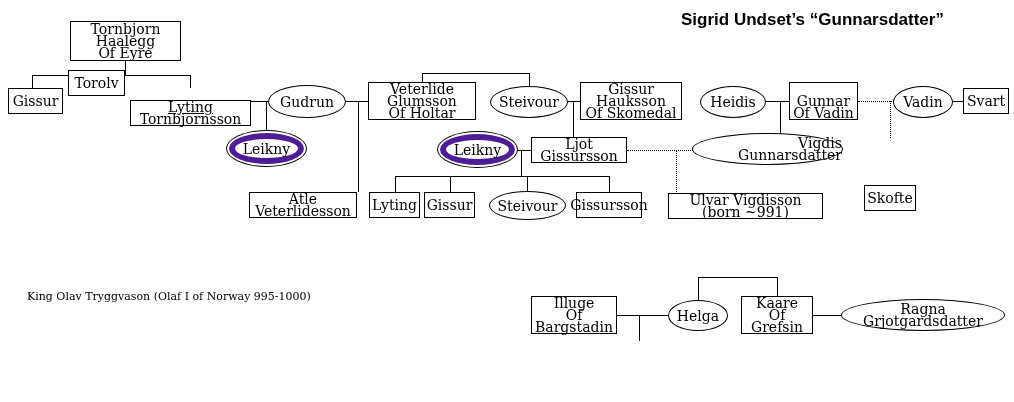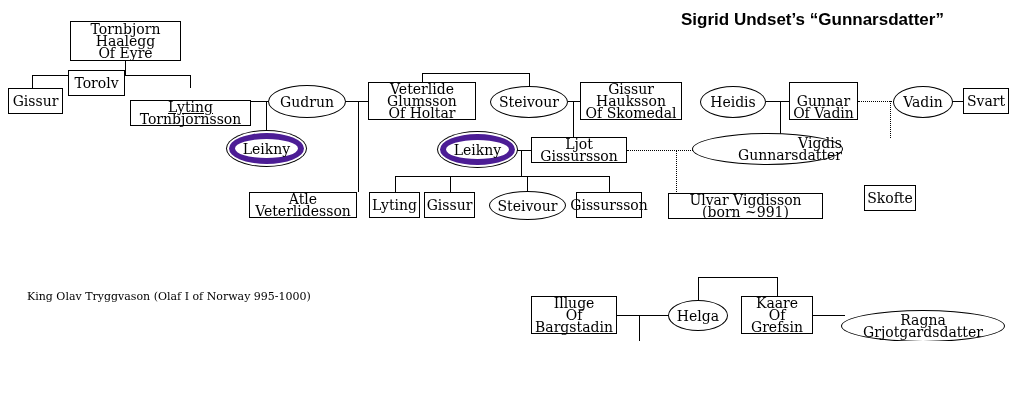--- a/index.html
+++ b/index.html
@@ -155,18 +155,18 @@
       <div class="node box" style="left: 369px; top: 192px; width: 51px; height: 26px;"><span>Lyting</span></div>
       <div class="node box" style="left: 424px; top: 192px; width: 51px; height: 26px;"><span>Gissur</span></div>
       <div class="node oval" style="left: 489px; top: 191px; width: 77px; height: 29px;"><span>Steivour</span></div>
       <div class="node box" style="left: 576px; top: 192px; width: 66px; height: 26px;"><span>Gissursson</span></div>
       <div class="node box" style="left: 668px; top: 193px; width: 155px; height: 26px;"><span>Ulvar Vigdisson (born ~991)</span></div>
       <div class="node box" style="left: 531px; top: 296px; width: 86px; height: 38px;"><span>Illuge
 Of Bargstadin</span></div>
       <div class="node oval" style="left: 668px; top: 300px; width: 60px; height: 31px;"><span>Helga</span></div>
       <div class="node box" style="left: 741px; top: 296px; width: 72px; height: 38px;"><span>Kaare
 Of Grefsin</span></div>
-      <div class="node oval" style="left: 841px; top: 310px; width: 164px; height: 32px;"><span>Ragna Grjotgardsdatter</span></div>
+      <div class="node oval" style="left: 841px; top: 299px; width: 164px; height: 32px;"><span>Ragna Grjotgardsdatter</span></div>
       <div class="node box" style="left: 588px; top: 361px; width: 46px; height: 26px;"><span>Olav</span></div>
       <div class="node oval" style="left: 656px; top: 359px; width: 82px; height: 30px;"><span>Ingeborg</span></div>
     </div>
 
 </div>
 
 </body></html>

